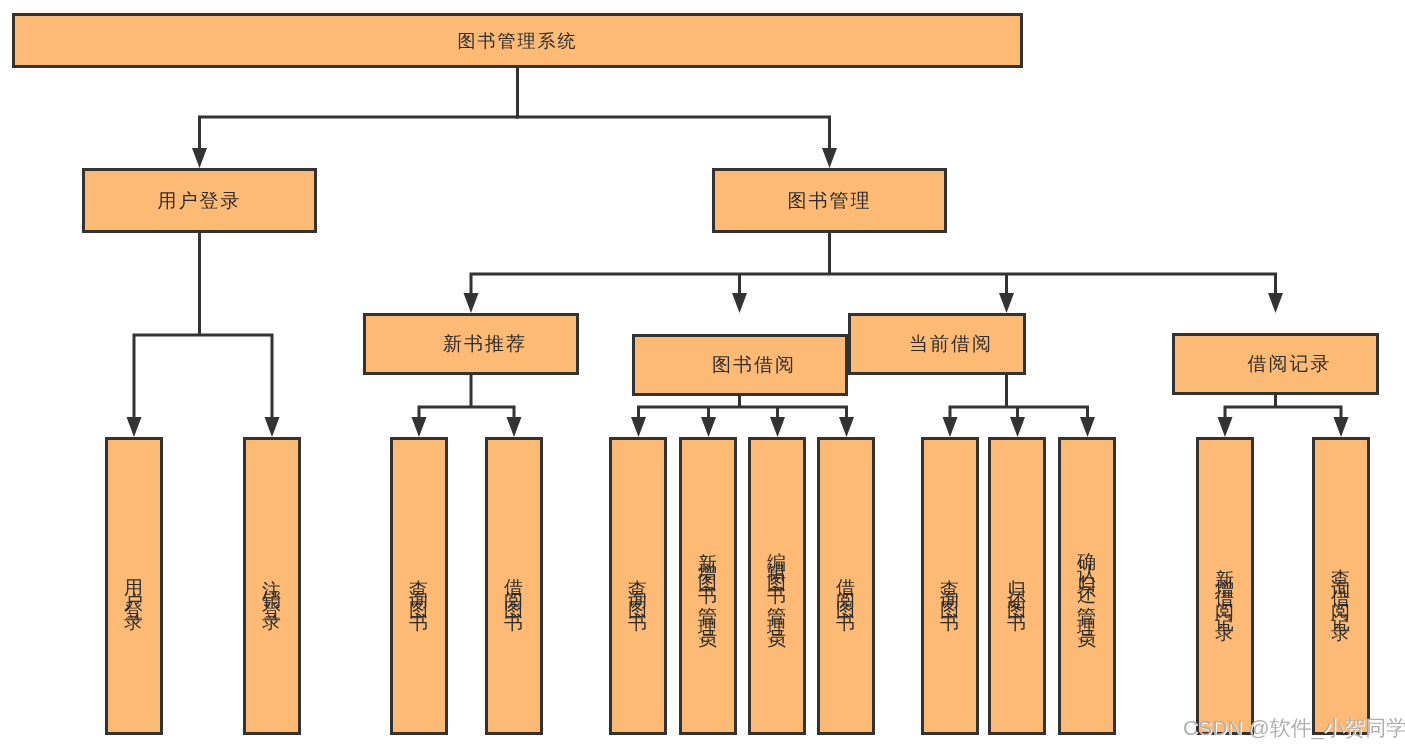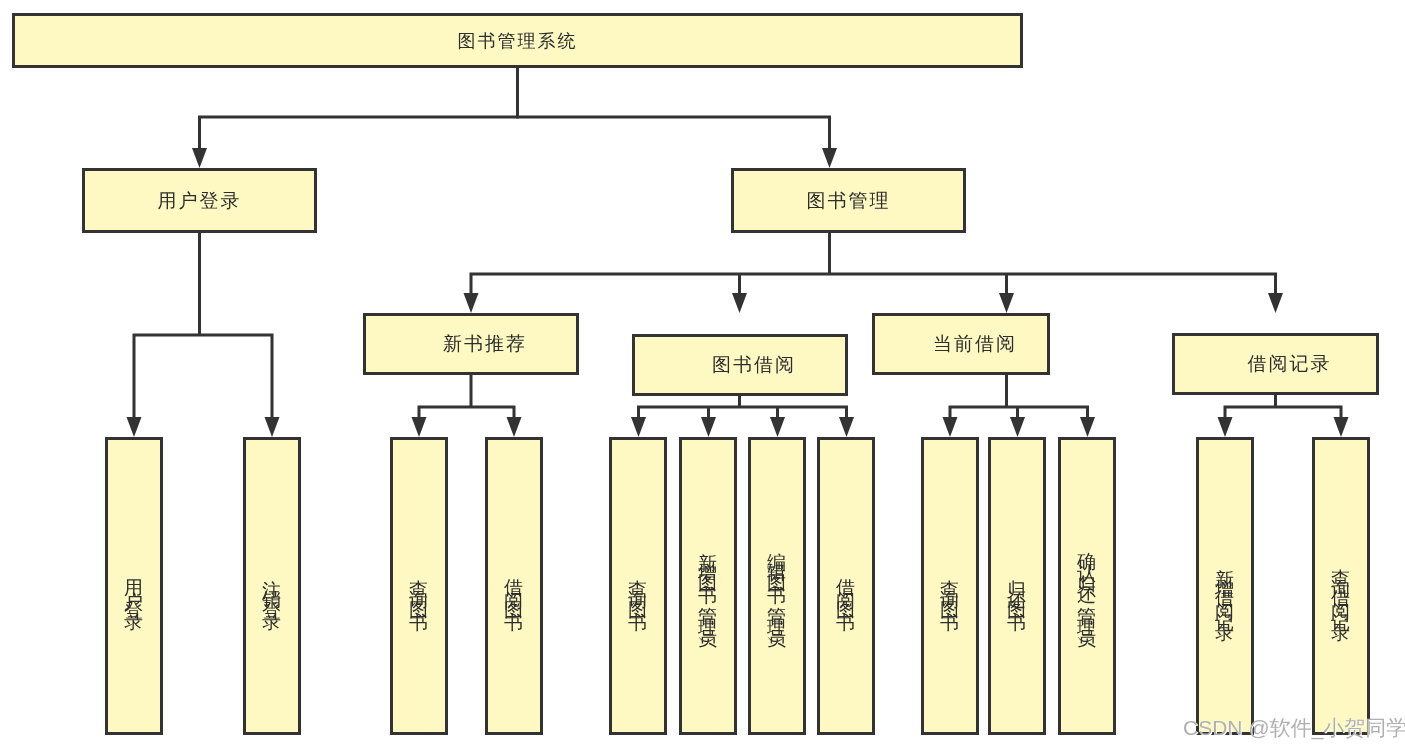--- a/index.html
+++ b/index.html
@@ -18,21 +18,21 @@
   #wires {
     position: absolute;
     left: 0; top: 0;
     width: 1405px;
     height: 747px;
   }
   .node {
     position: absolute;
     box-sizing: border-box;
     border: 3px solid #333333;
-    background: #fef9c3;
+    background: #fdba74;
     color: #2d2d2d;
     display: flex;
     align-items: center;
     justify-content: center;
     text-align: center;
     z-index: 2;
   }
   .node.h-label {
     font-size: 19px;
     letter-spacing: 2px;
@@ -119,25 +119,25 @@
       <polygon points="1017.5,437 1010,417 1025,417"></polygon>
       <polygon points="1087.5,437 1080,417 1095,417"></polygon>
       <polygon points="1225,437 1217.5,417 1232.5,417"></polygon>
       <polygon points="1341,437 1333.5,417 1348.5,417"></polygon>
     </g>
   </svg>
 
   <div class="node root h-label">图书管理系统</div>
 
   <div class="node lvl2 h-label" style="left:82px;">用户登录</div>
-  <div class="node lvl2 h-label" style="left:712px;margin-left:19px;">图书管理</div>
+  <div class="node lvl2 h-label" style="left:712px;">图书管理</div>
 
   <div class="node lvl3 h-label" style="left:363px;">新书推荐</div>
   <div class="node lvl3 h-label" style="left:632px;margin-top:21px;">图书借阅</div>
-  <div class="node lvl3 h-label" style="left:872px; width:178px;">当前借阅</div>
+  <div class="node lvl3 h-label" style="left:848px; width:178px;">当前借阅</div>
   <div class="node lvl3 h-label" style="left:1172px; width:207px;margin-top:20px;">借阅记录</div>
 
   <div class="node leaf" style="left:105px;">用户登录</div>
   <div class="node leaf" style="left:243px;">注销登录</div>
 
   <div class="node leaf" style="left:390px;">查询图书</div>
   <div class="node leaf" style="left:485px;">借阅图书</div>
 
   <div class="node leaf" style="left:609px;">查询图书</div>
   <div class="node leaf" style="left:679px;">新增图书（管理员）</div>

